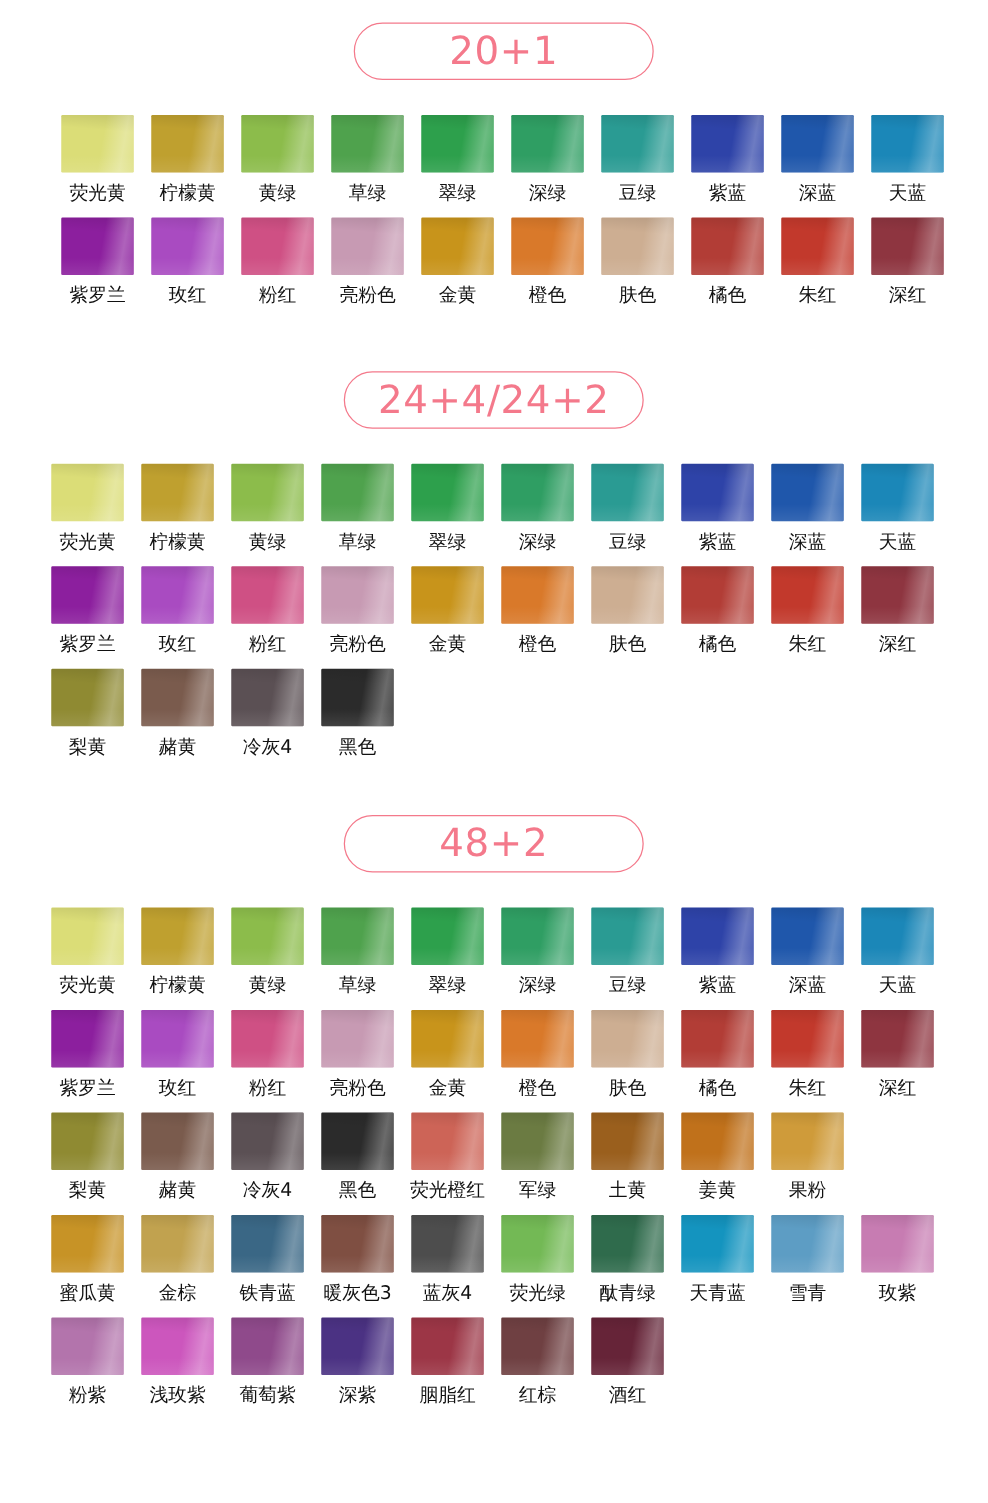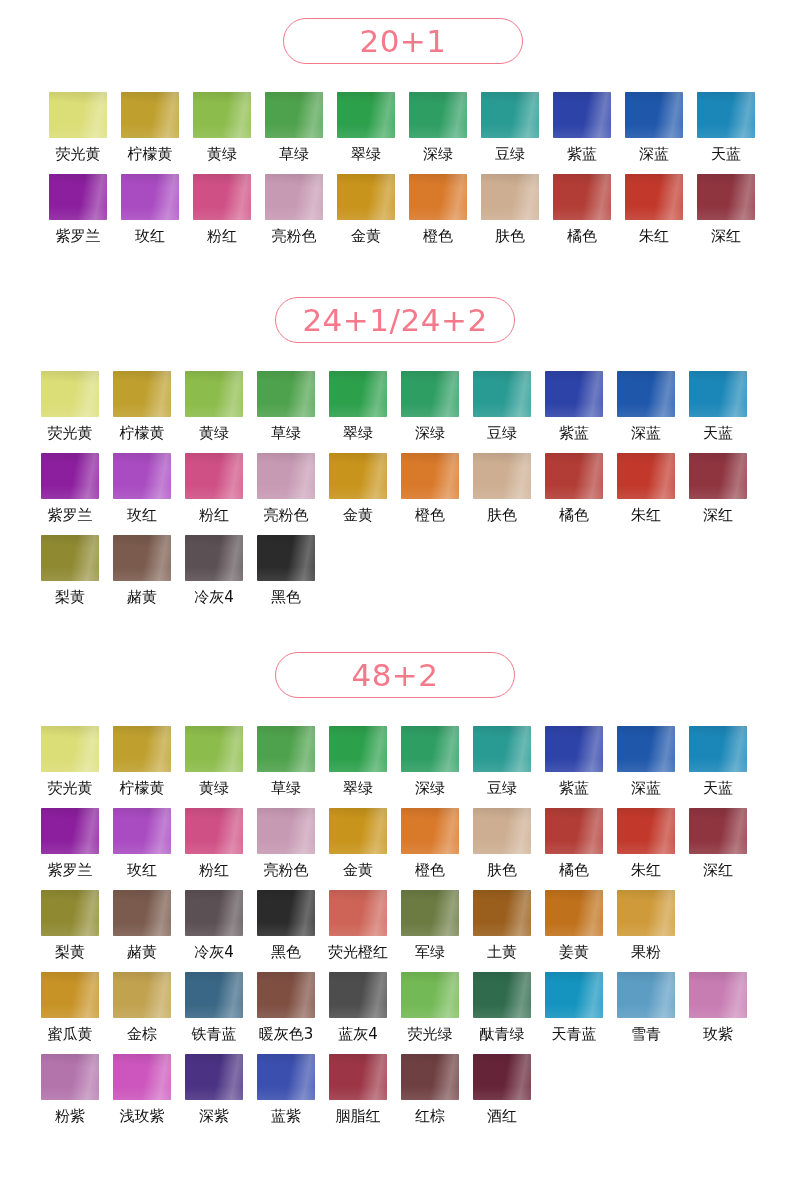--- a/index.html
+++ b/index.html
@@ -189,21 +189,21 @@
             <div class="swatch-cell">
               <div class="swatch-chip" style="background: rgb(142, 53, 64);"></div>
               <div class="swatch-label">深红</div>
             </div>
           </div>
         </div>
       </div>
       <div class="section" style="position: absolute; left: 0px; top: 297px; width: 790px;">
         <div class="section-head">
           <div class="pill">
-            <span class="pill-label">24+1/24+2</span>
+            <span class="pill-label">24+4/24+2</span>
           </div>
         </div>
         <div class="swatch-rows" style="margin-top: 28px;">
           <div class="swatch-row" style="height: 82px;">
             <div class="swatch-cell">
               <div class="swatch-chip" style="background: rgb(219, 221, 119);"></div>
               <div class="swatch-label">荧光黄</div>
             </div>
             <div class="swatch-cell">
               <div class="swatch-chip" style="background: rgb(191, 160, 47);"></div>
@@ -478,26 +478,26 @@
           <div class="swatch-row" style="height: 82px;">
             <div class="swatch-cell">
               <div class="swatch-chip" style="background: rgb(179, 116, 172);"></div>
               <div class="swatch-label">粉紫</div>
             </div>
             <div class="swatch-cell">
               <div class="swatch-chip" style="background: rgb(204, 86, 189);"></div>
               <div class="swatch-label">浅玫紫</div>
             </div>
             <div class="swatch-cell">
+              <div class="swatch-chip" style="background: rgb(143, 74, 139);"></div>
+              <div class="swatch-label">葡萄紫</div>
+            </div>
+            <div class="swatch-cell">
               <div class="swatch-chip" style="background: rgb(75, 50, 131);"></div>
               <div class="swatch-label">深紫</div>
-            </div>
-            <div class="swatch-cell">
-              <div class="swatch-chip" style="background: rgb(59, 79, 174);"></div>
-              <div class="swatch-label">蓝紫</div>
             </div>
             <div class="swatch-cell">
               <div class="swatch-chip" style="background: rgb(156, 54, 70);"></div>
               <div class="swatch-label">胭脂红</div>
             </div>
             <div class="swatch-cell">
               <div class="swatch-chip" style="background: rgb(111, 64, 66);"></div>
               <div class="swatch-label">红棕</div>
             </div>
             <div class="swatch-cell">

